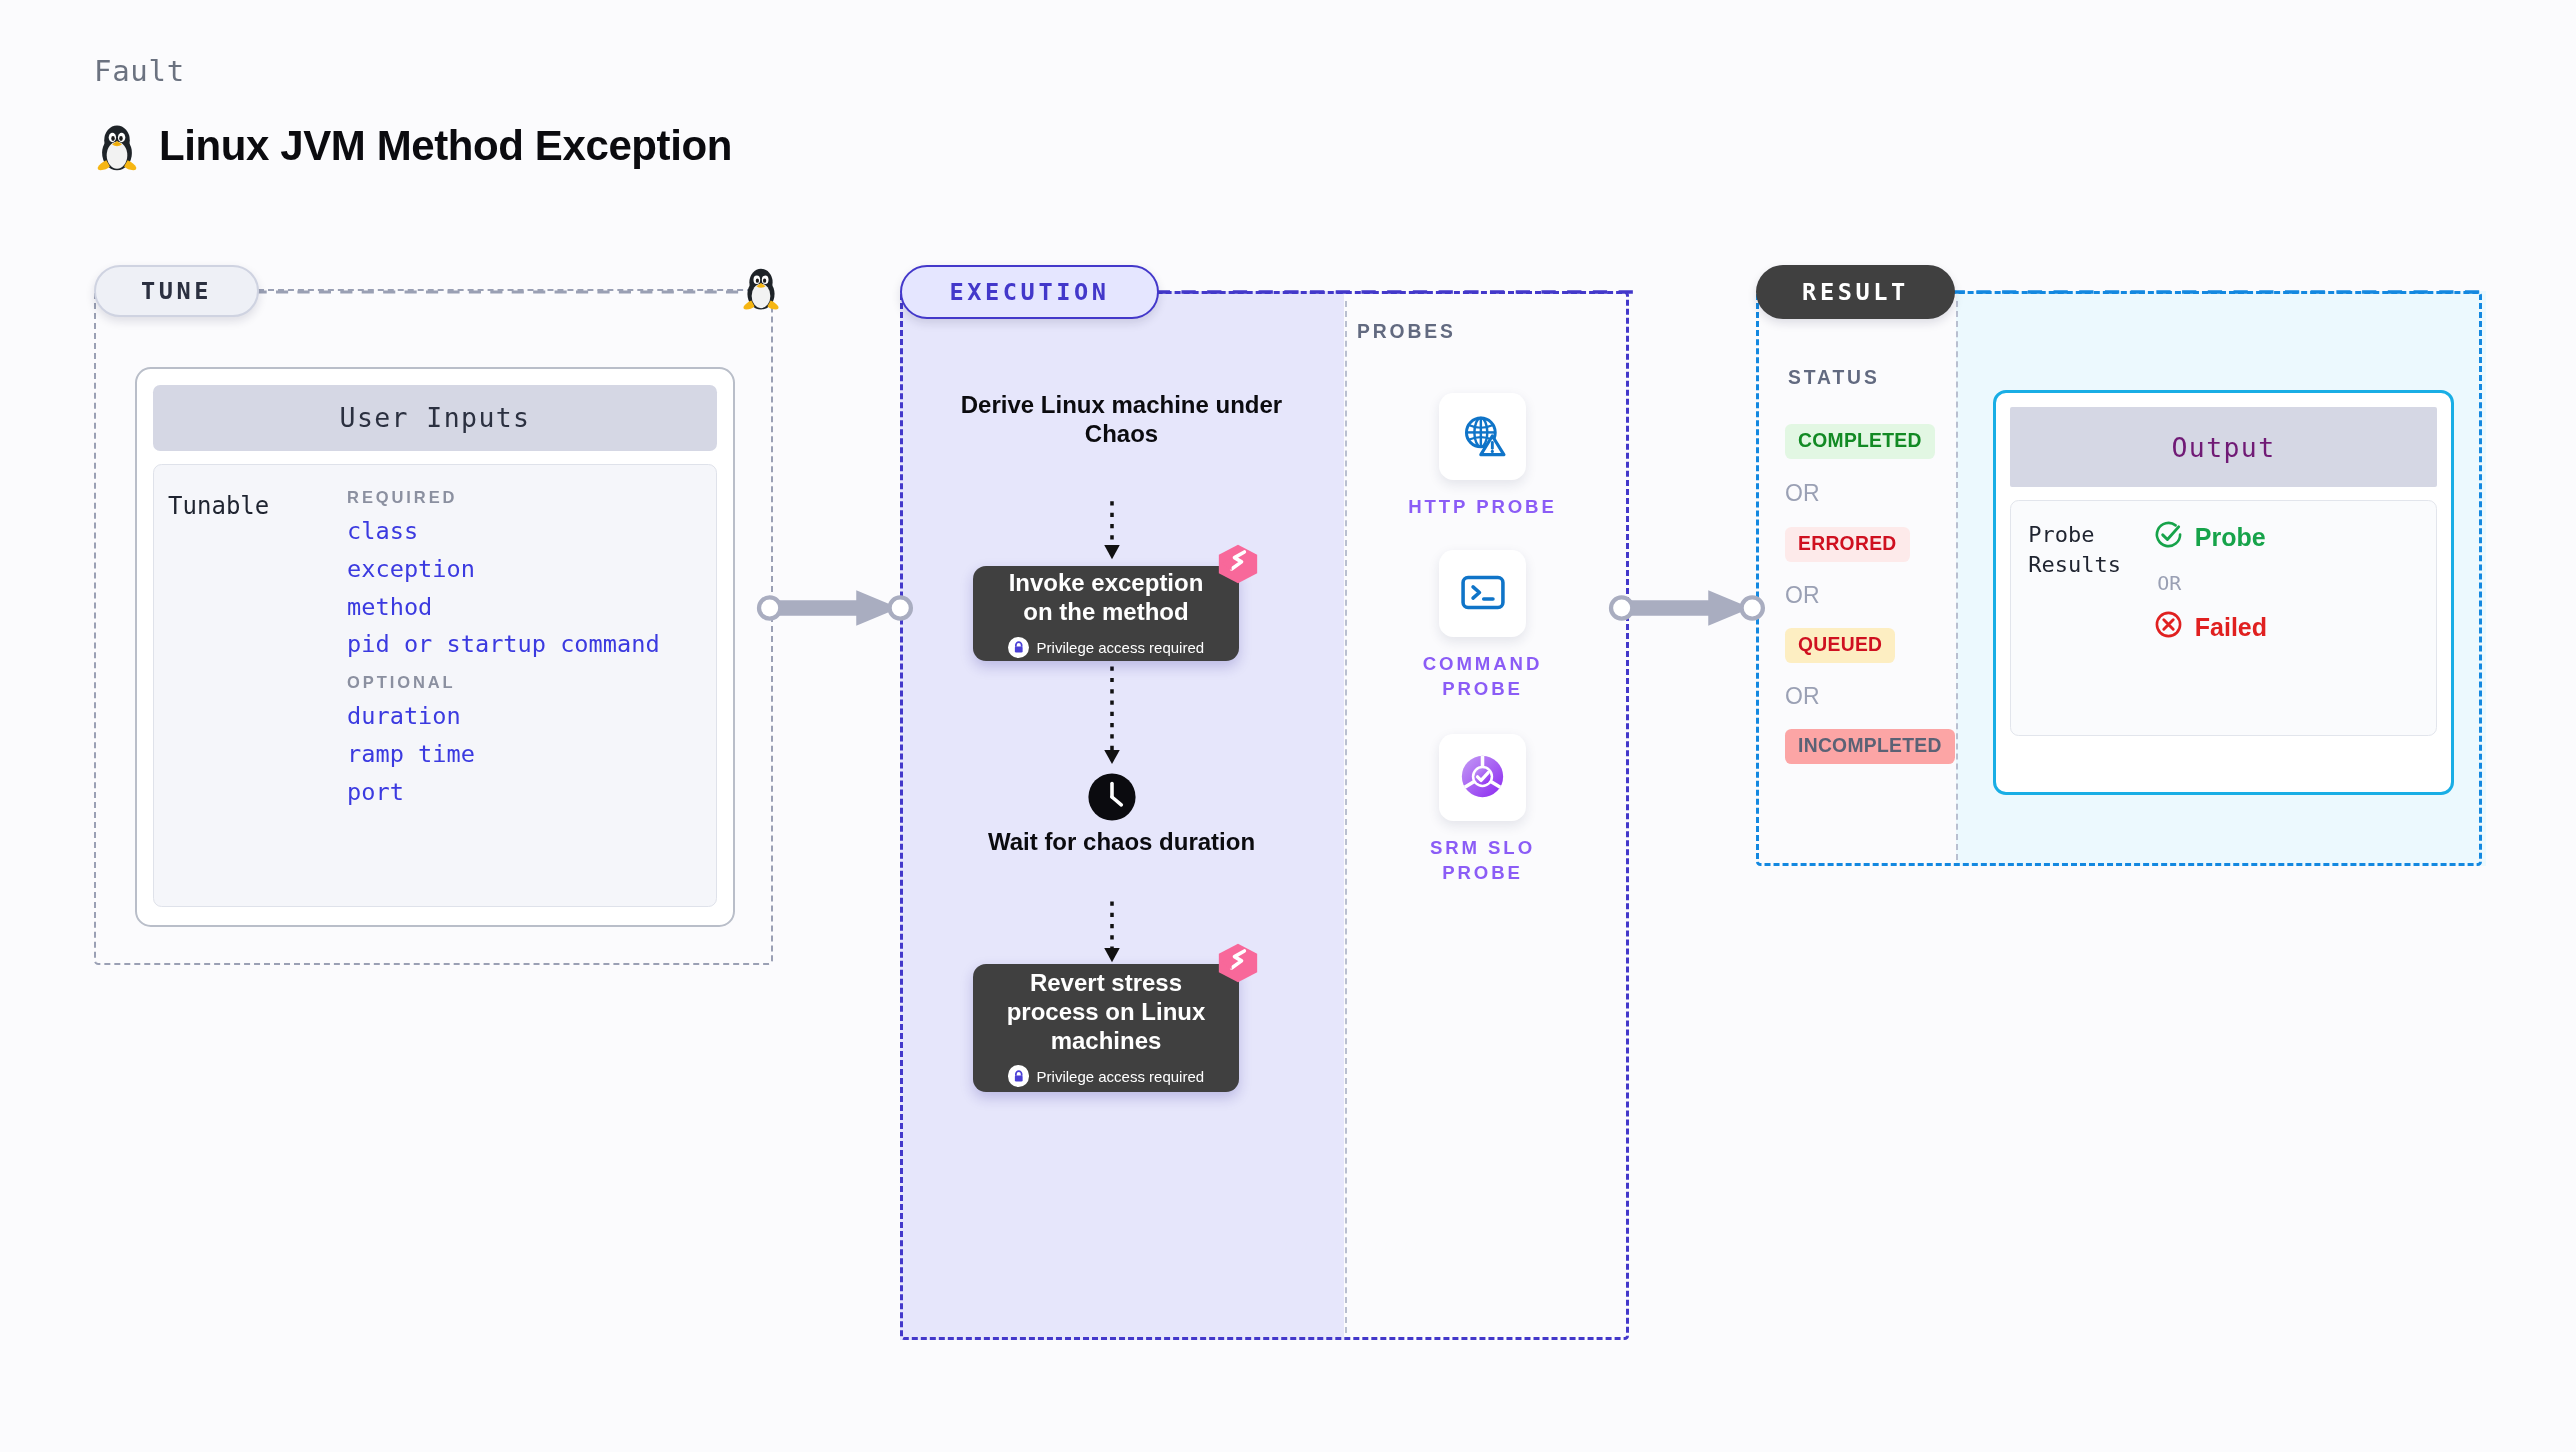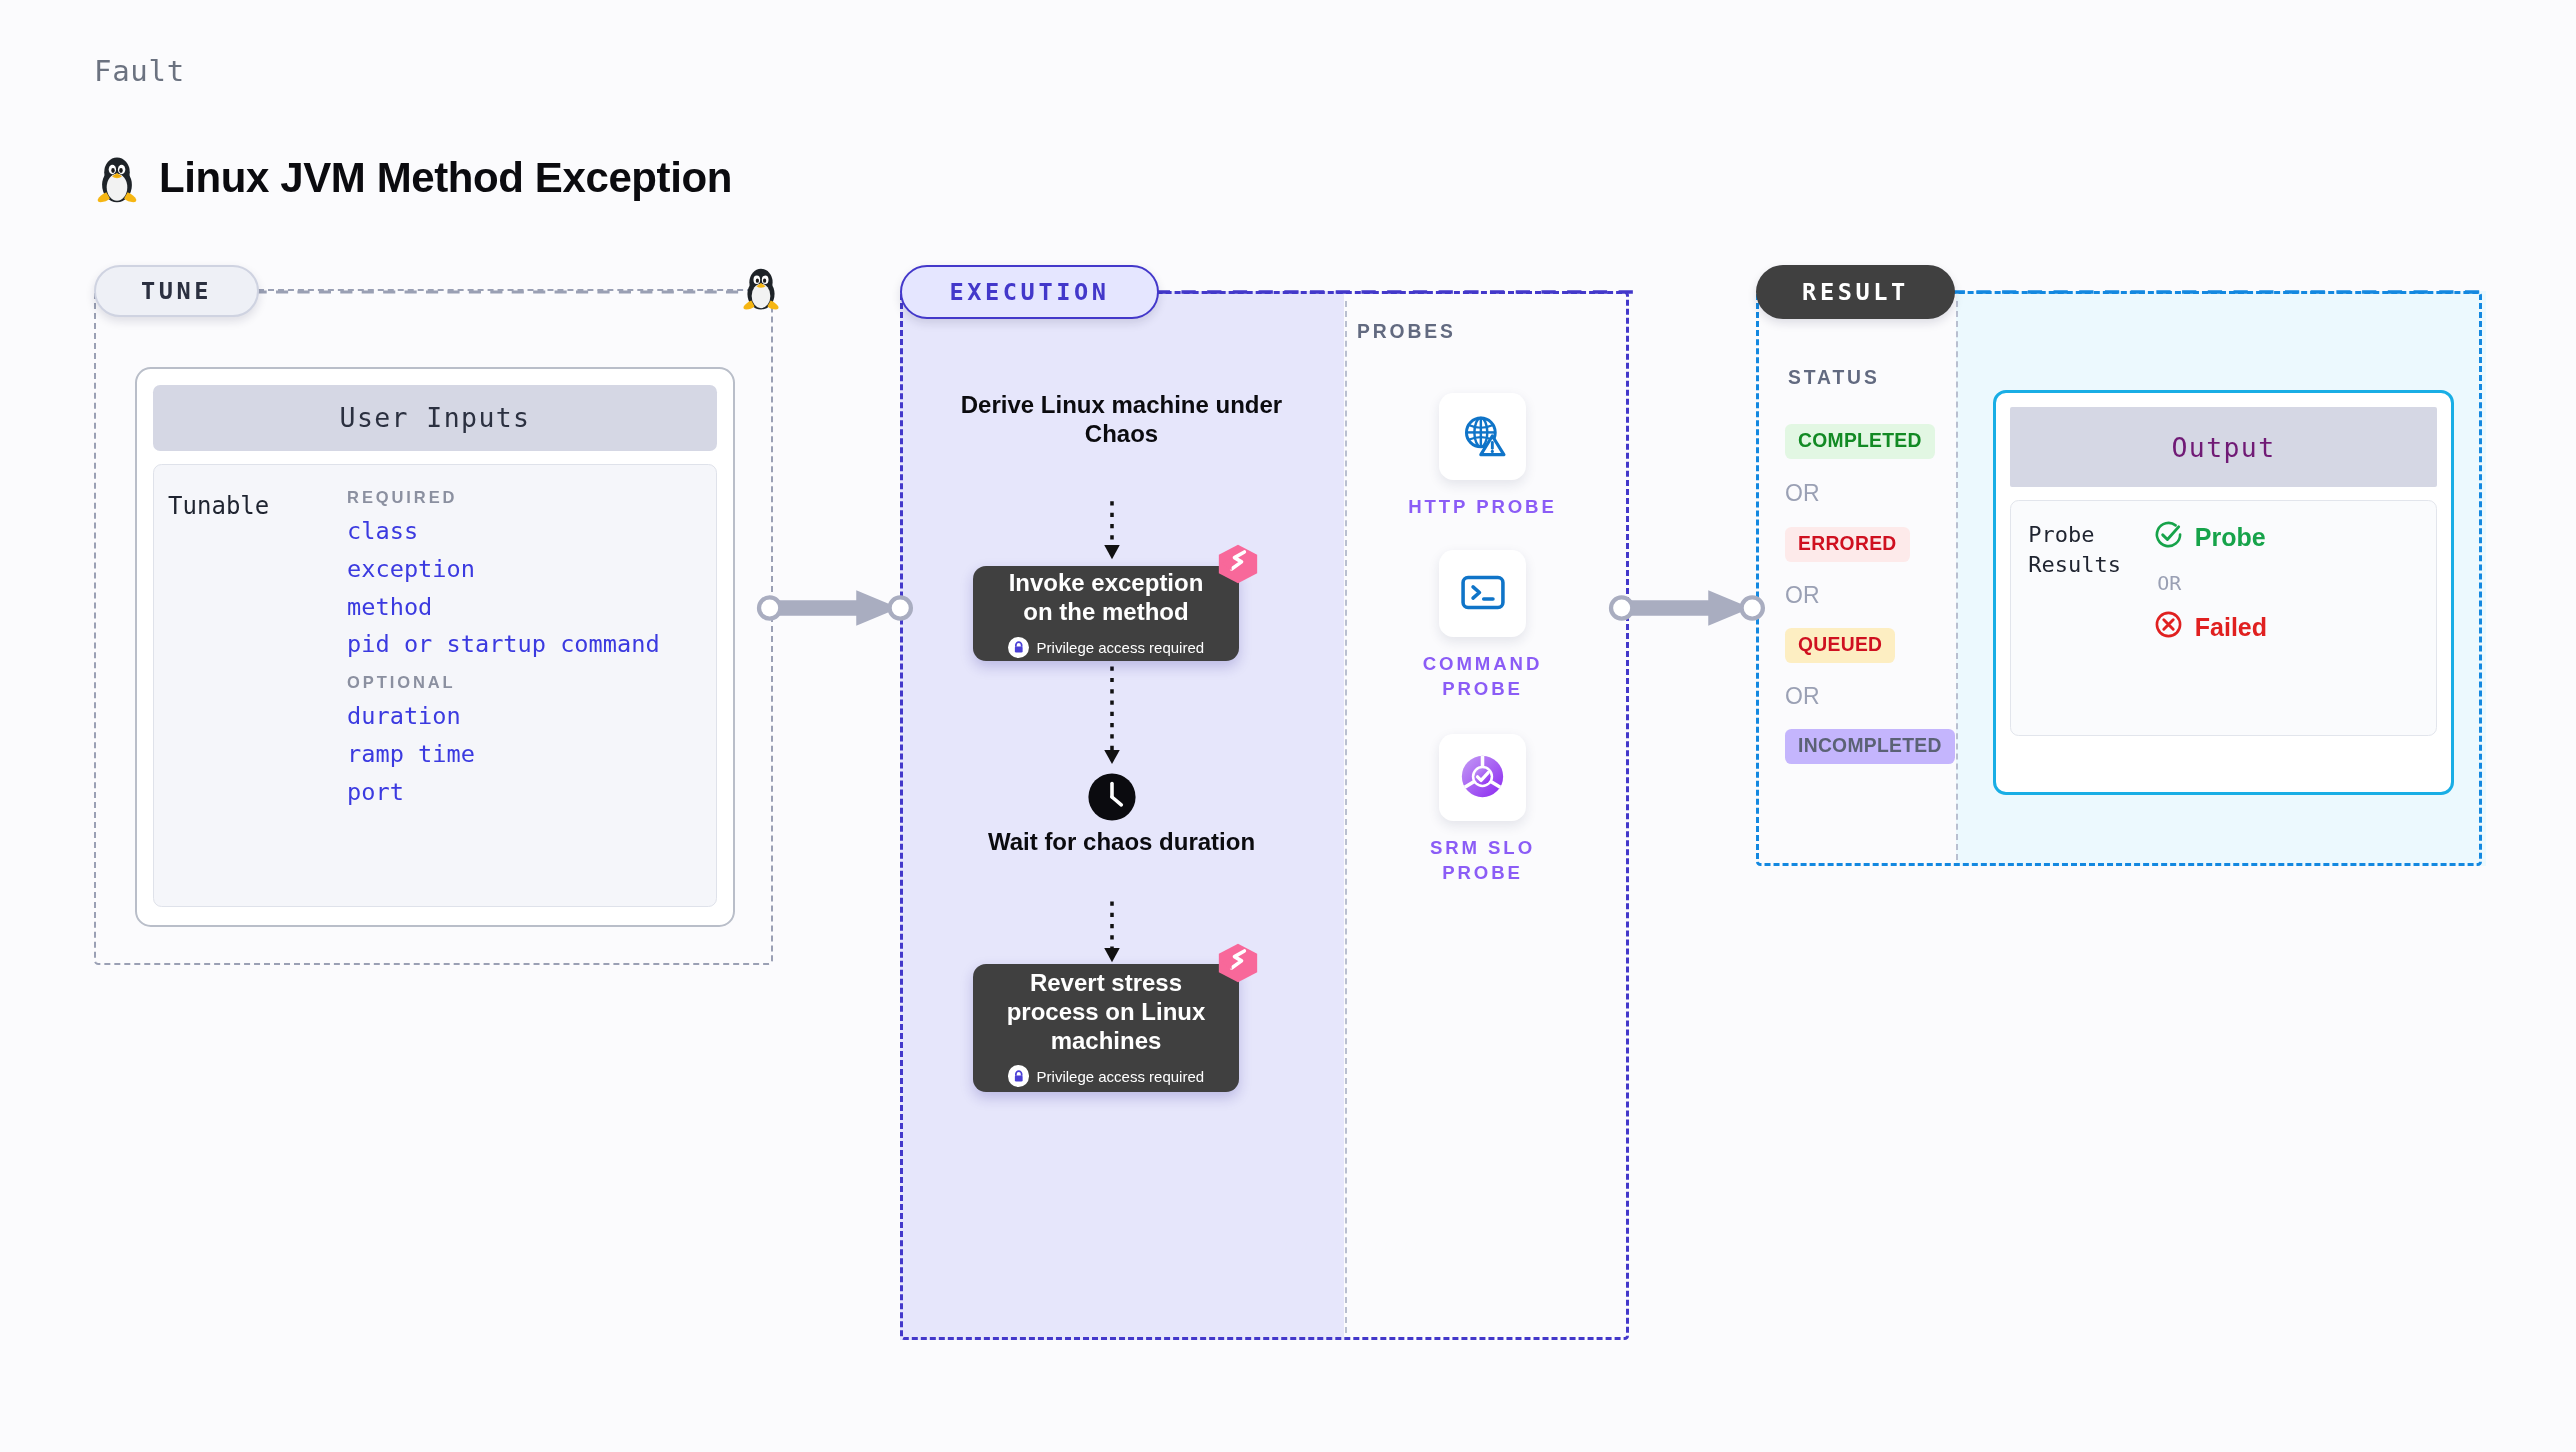--- a/index.html
+++ b/index.html
@@ -12,21 +12,21 @@
   .stage { position: relative; width: 2576px; height: 1452px; }
 
   
   #fault-label {
     position: absolute; left: 94px; top: 54px;
     font-family: "DejaVu Sans Mono", monospace;
     font-size: 29px; color: #6b7280; letter-spacing: 0.7px;
   }
   #title-row {
     position: absolute; left: 95px; top: 120px;
-    display: flex; align-items: center; gap: 20px; margin-top: 32px;
+    display: flex; align-items: center; gap: 20px;
   }
   #page-title {
     font-size: 42px; font-weight: 700; color: #0b0b0f;
     letter-spacing: -0.4px; white-space: nowrap;
   }
 
   
   .tux { display: block; }
 
   
@@ -456,21 +456,21 @@
   <div class="status-item or-text" style="top:480px;">OR</div>
   <div class="status-item" style="top:527px;">
     <span class="status-badge" style="background:#fdeaea; color:#cf1020;">ERRORED</span>
   </div>
   <div class="status-item or-text" style="top:582px;">OR</div>
   <div class="status-item" style="top:628px;">
     <span class="status-badge" style="background:#fdeec2; color:#cf1020;">QUEUED</span>
   </div>
   <div class="status-item or-text" style="top:683px;">OR</div>
   <div class="status-item" style="top:729px;">
-    <span class="status-badge" style="background:#c4b5fd; color:#5b6275;">INCOMPLETED</span>
+    <span class="status-badge" style="background:#fca5a5; color:#5b6275;">INCOMPLETED</span>
   </div>
 
   <div id="output-card">
     <div id="output-header">Output</div>
 
 
     <div class="out-row" id="probe-results-row">
       <div class="out-key">
         <div>Probe Results</div>
       </div>

